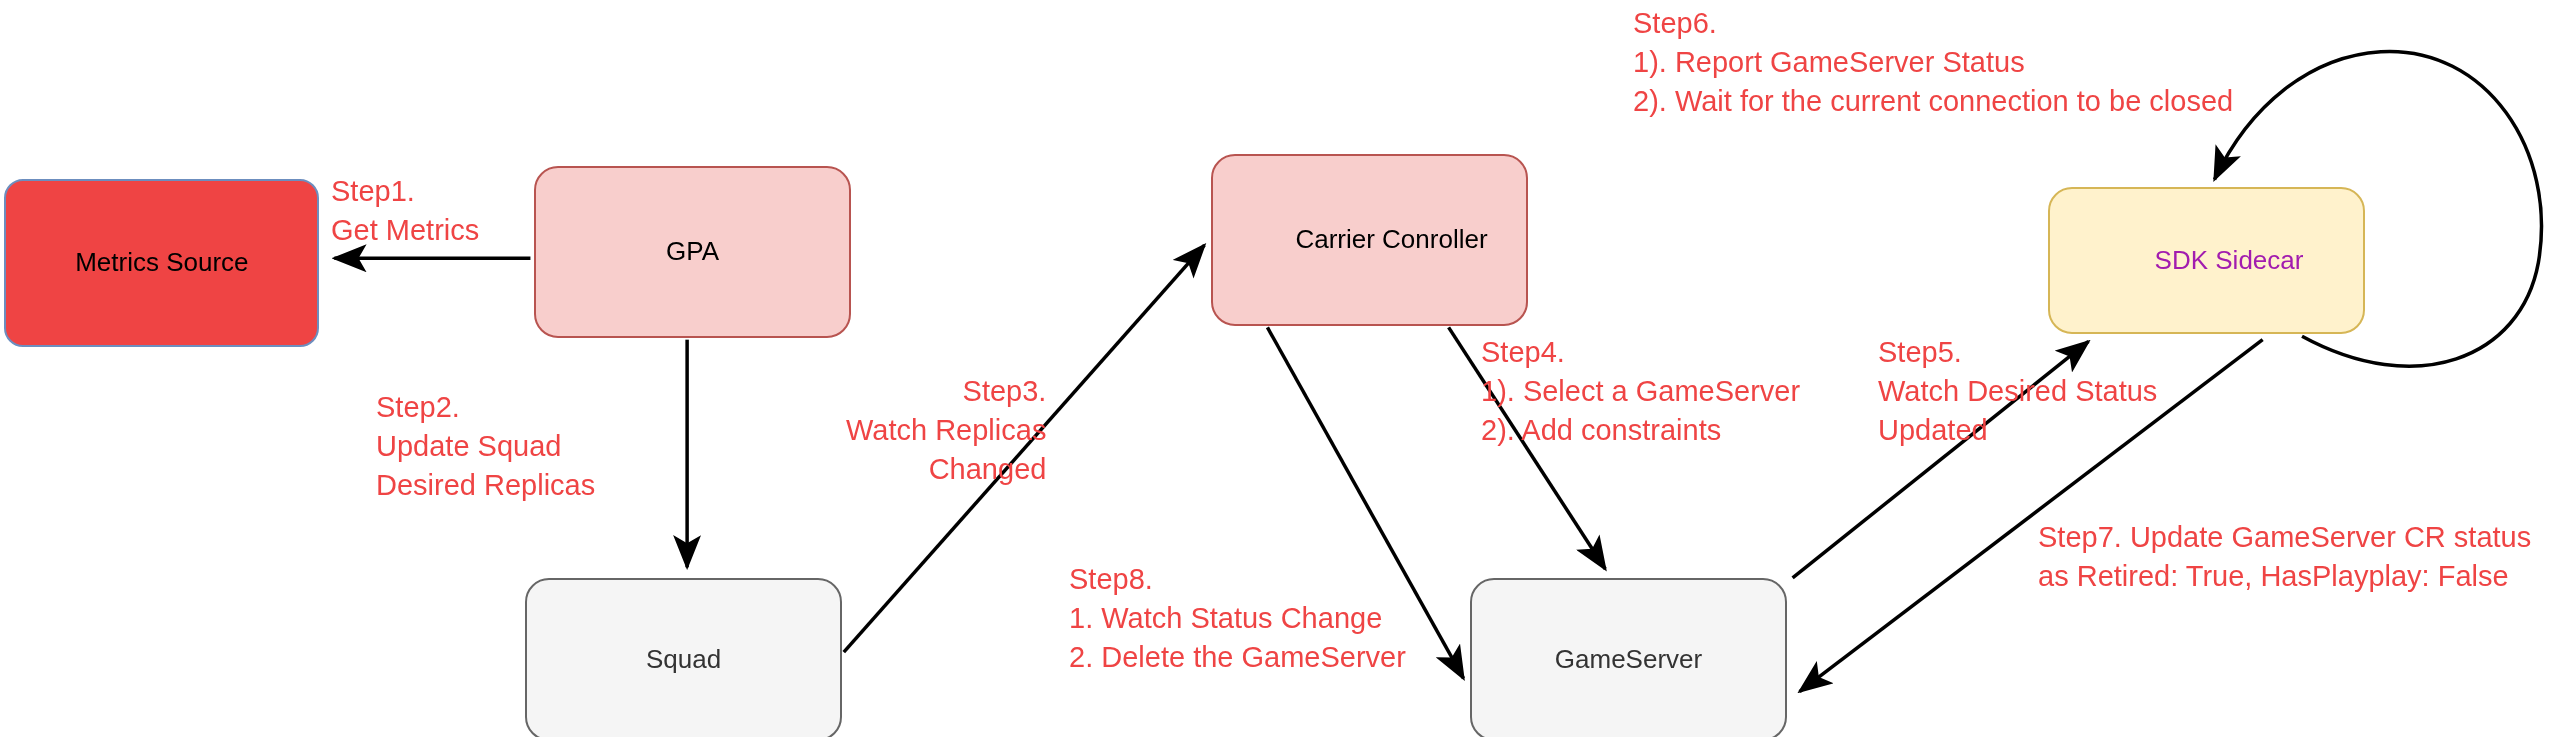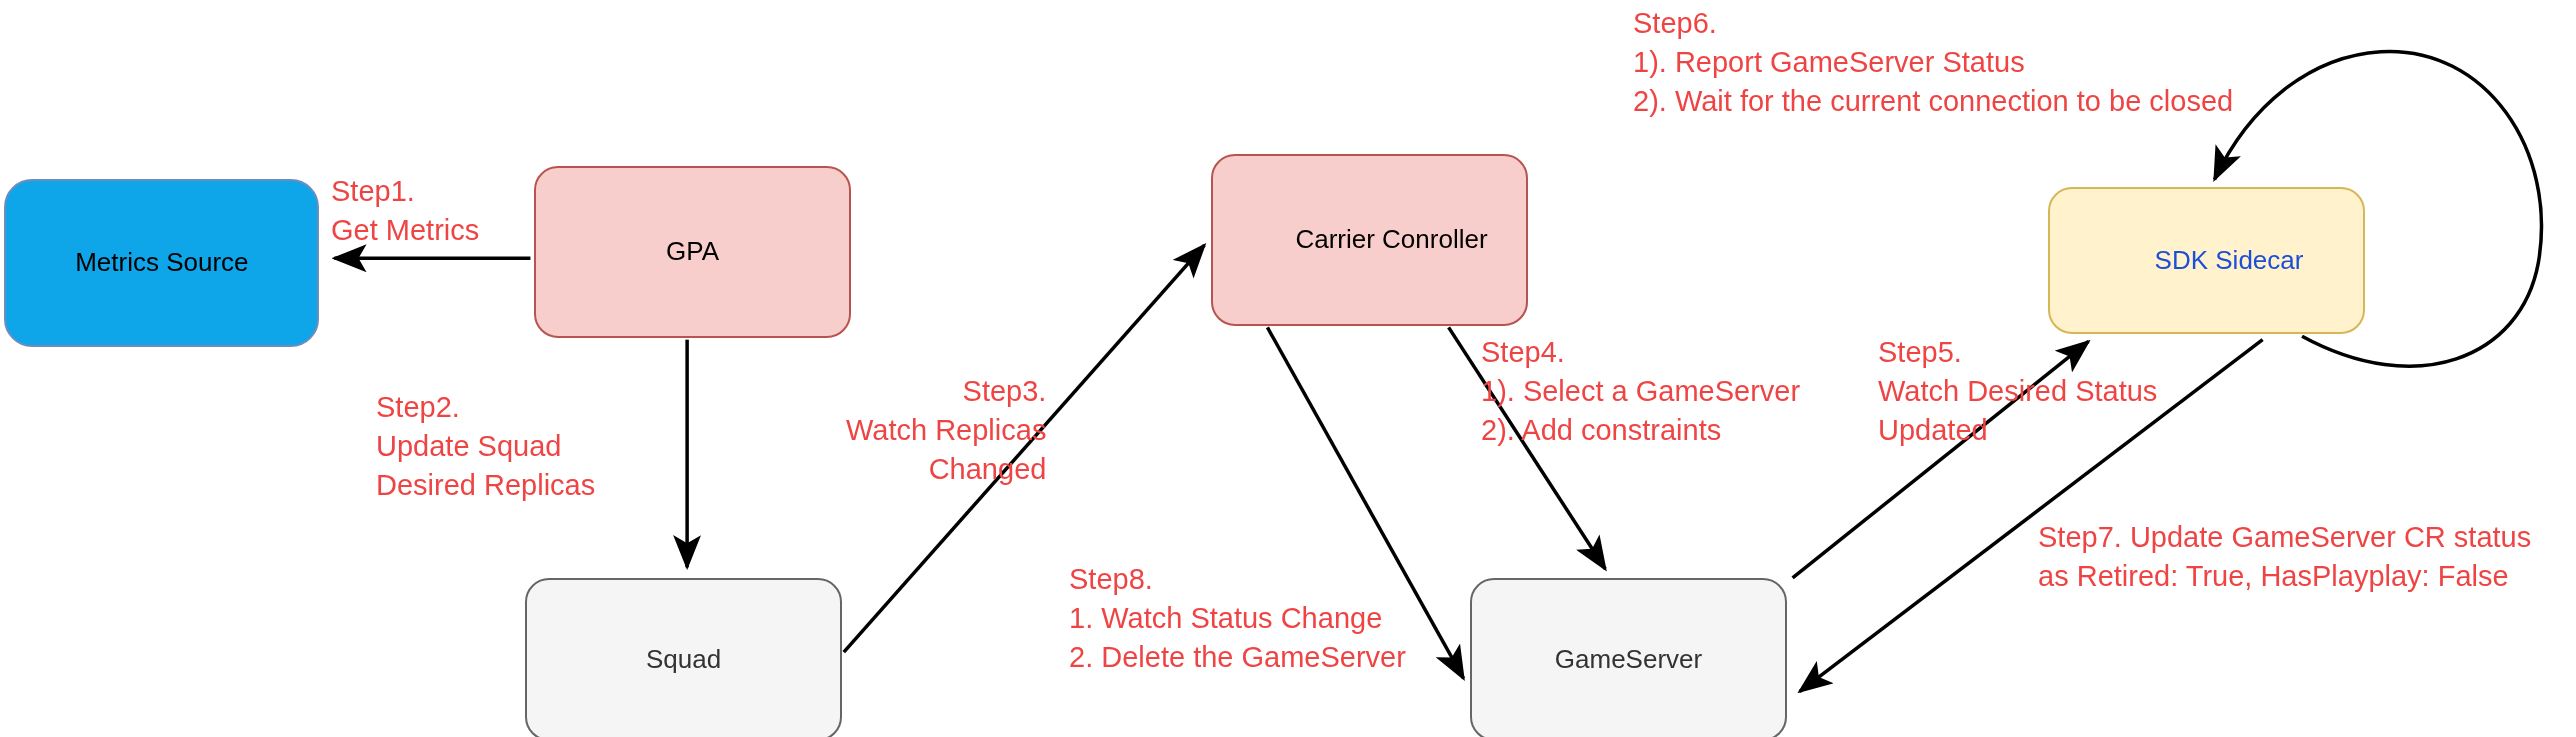--- a/index.html
+++ b/index.html
@@ -30,34 +30,34 @@
     justify-content: center;
     font-family: "Liberation Sans", sans-serif;
     font-size: 26px;
     line-height: 1.2;
     text-align: center;
     color: #000000;
     z-index: 3;
     border-radius: 24px;
   }
   .node-metrics-source {
-    background: #0ea5e9;
+    background: #ef4444;
     border: 2.6px solid #6c8ebf;
-    border-radius: 28px;
+    border-radius: 19px;
     color: #000;
   }
   .node-pink {
     background: #f8cecc;
     border: 2.6px solid #b85450;
     color: #000;
   }
   .node-yellow {
     background: #fff2cc;
     border: 2.6px solid #d6b656;
-    color: #1d4ed8;
+    color: #a21caf;
     padding-left: 45px;
   }
   .node-gray {
     background: #f5f5f5;
     border: 2.6px solid #666666;
     color: #333333;
   }
   .edge-label {
     position: absolute;
     font-family: "Liberation Sans", sans-serif;

